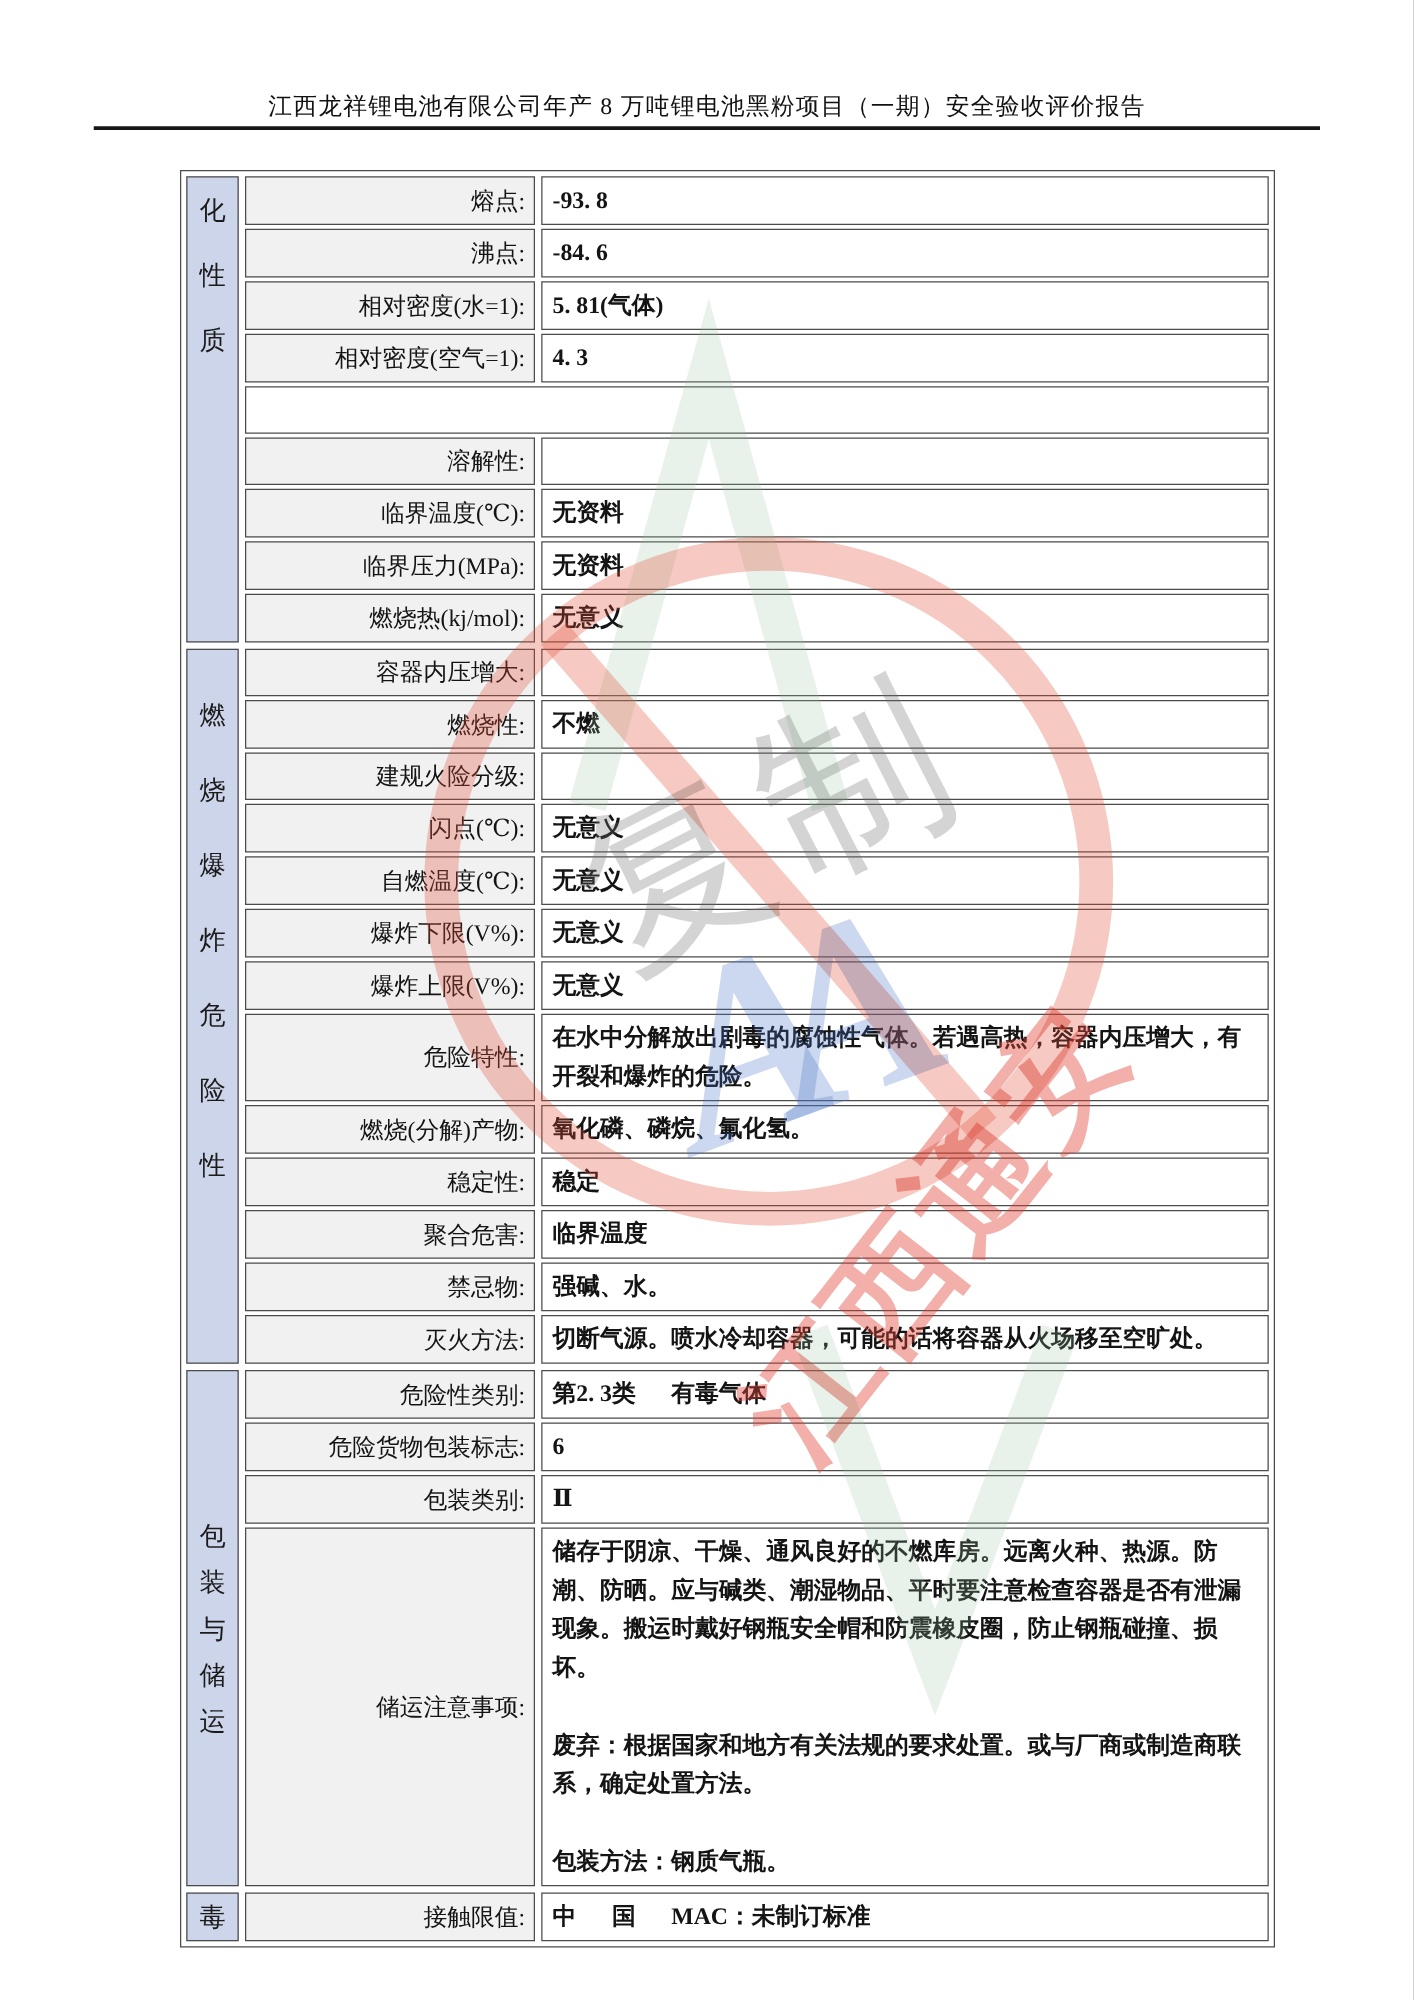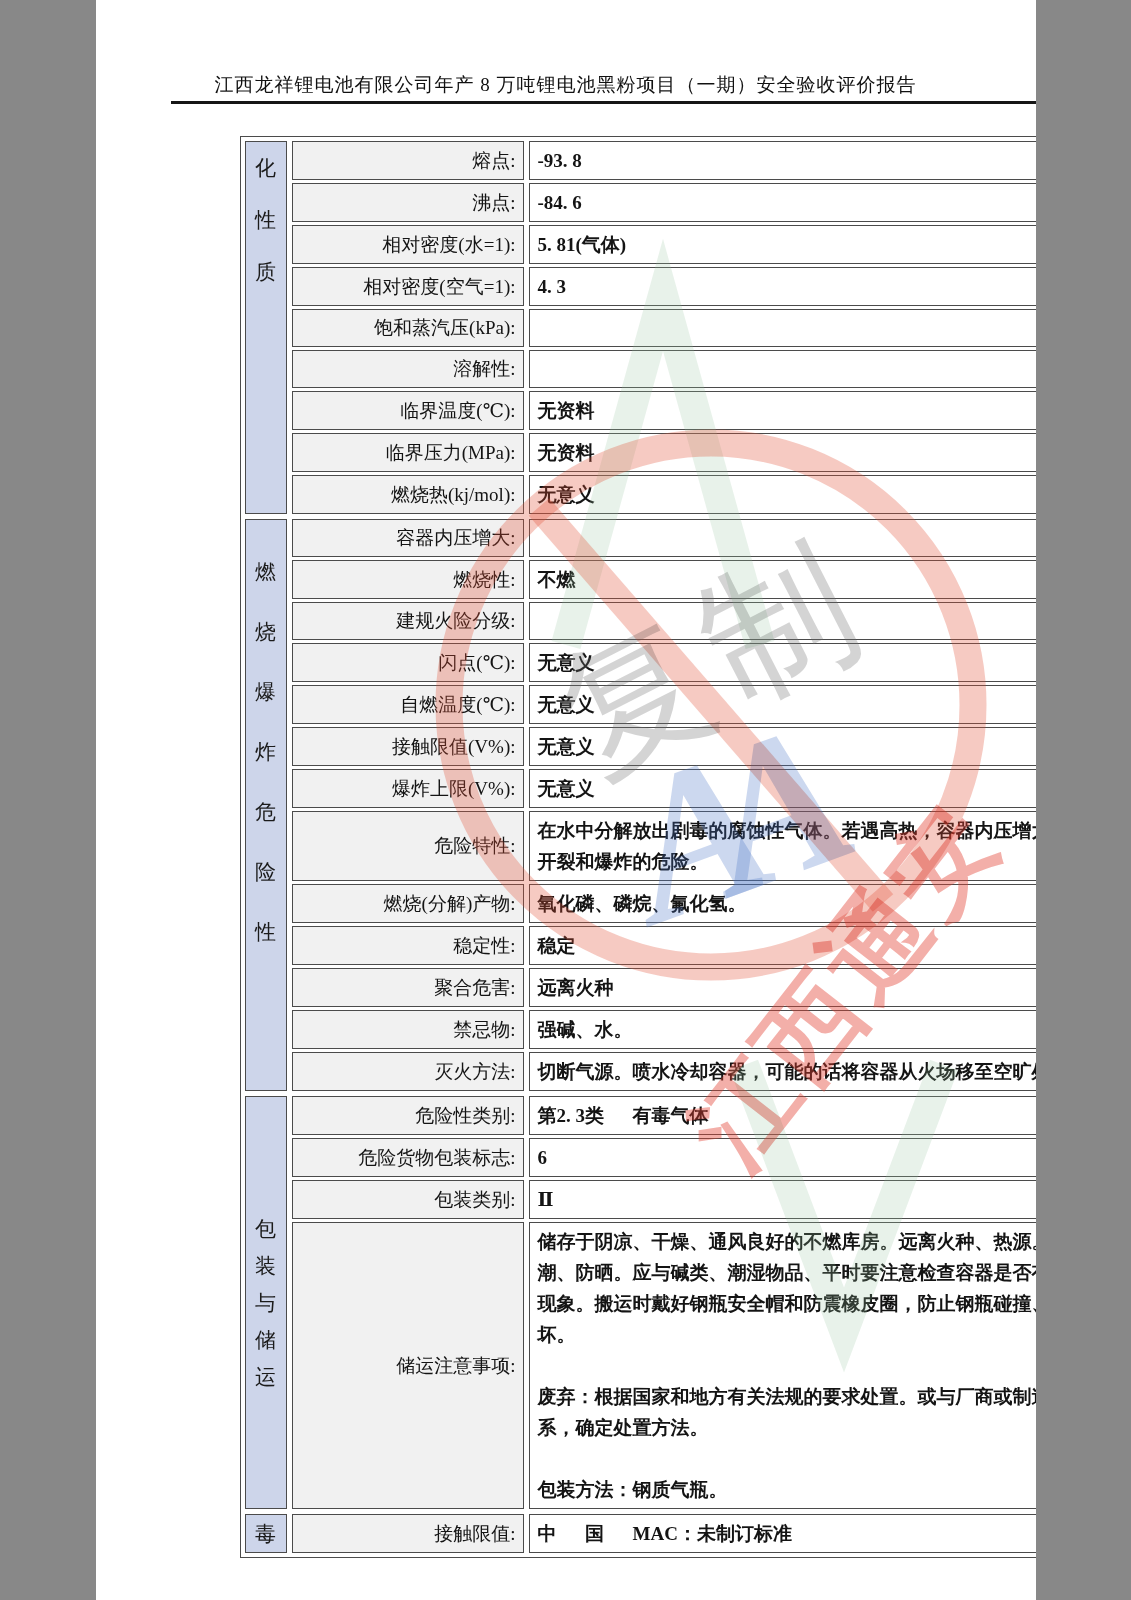--- a/index.html
+++ b/index.html
@@ -1,16 +1,16 @@
 <!DOCTYPE html>
 <html><head>
 <meta charset="utf-8">
 <style>
   html,body{margin:0;padding:0;background:#888;}
-  .page{position:relative;width:940px;height:1600px;background:#ffffff;margin:0 auto;
+  .page{position:relative;width:1131px;height:1600px;background:#ffffff;margin:0 auto;
         font-family:"Liberation Serif","DejaVu Serif",serif;color:#141414;overflow:hidden;}
   
   .header-title{position:absolute;top:72px;left:0;width:100%;text-align:center;
                 font-size:19px;letter-spacing:1px;color:#111;}
   .header-rule{position:absolute;top:101px;left:75px;width:981px;height:3px;background:#161616;}
   
   .doc-table{position:absolute;left:144px;top:136px;width:876px;box-sizing:border-box;
              border:1px solid #4b4b4b;background:#fff;padding:4px;
              display:flex;flex-direction:column;gap:5px;z-index:1;}
   .section-row{display:flex;gap:5px;}
@@ -83,21 +83,20 @@
               <span>5. 81(气体)</span>
             </div>
           </div>
           <div class="trow">
             <div class="label-cell">相对密度(空气=1):</div>
             <div class="value-cell">
               <span>4. 3</span>
             </div>
           </div>
           <div class="trow">
-            <div class="label-cell">饱和蒸汽压(kPa):</div>
             <div class="value-cell">
               <span></span>
             </div>
           </div>
           <div class="trow">
             <div class="label-cell">溶解性:</div>
             <div class="value-cell">
               <span></span>
             </div>
           </div>
@@ -156,21 +155,21 @@
               <span>无意义</span>
             </div>
           </div>
           <div class="trow">
             <div class="label-cell">自燃温度(℃):</div>
             <div class="value-cell">
               <span>无意义</span>
             </div>
           </div>
           <div class="trow">
-            <div class="label-cell">接触限值(V%):</div>
+            <div class="label-cell">爆炸下限(V%):</div>
             <div class="value-cell">
               <span>无意义</span>
             </div>
           </div>
           <div class="trow">
             <div class="label-cell">爆炸上限(V%):</div>
             <div class="value-cell">
               <span>无意义</span>
             </div>
           </div>
@@ -188,21 +187,21 @@
           </div>
           <div class="trow">
             <div class="label-cell">稳定性:</div>
             <div class="value-cell">
               <span>稳定</span>
             </div>
           </div>
           <div class="trow">
             <div class="label-cell">聚合危害:</div>
             <div class="value-cell">
-              <span>远离火种</span>
+              <span>临界温度</span>
             </div>
           </div>
           <div class="trow">
             <div class="label-cell">禁忌物:</div>
             <div class="value-cell">
               <span>强碱、水。</span>
             </div>
           </div>
           <div class="trow">
             <div class="label-cell">灭火方法:</div>

